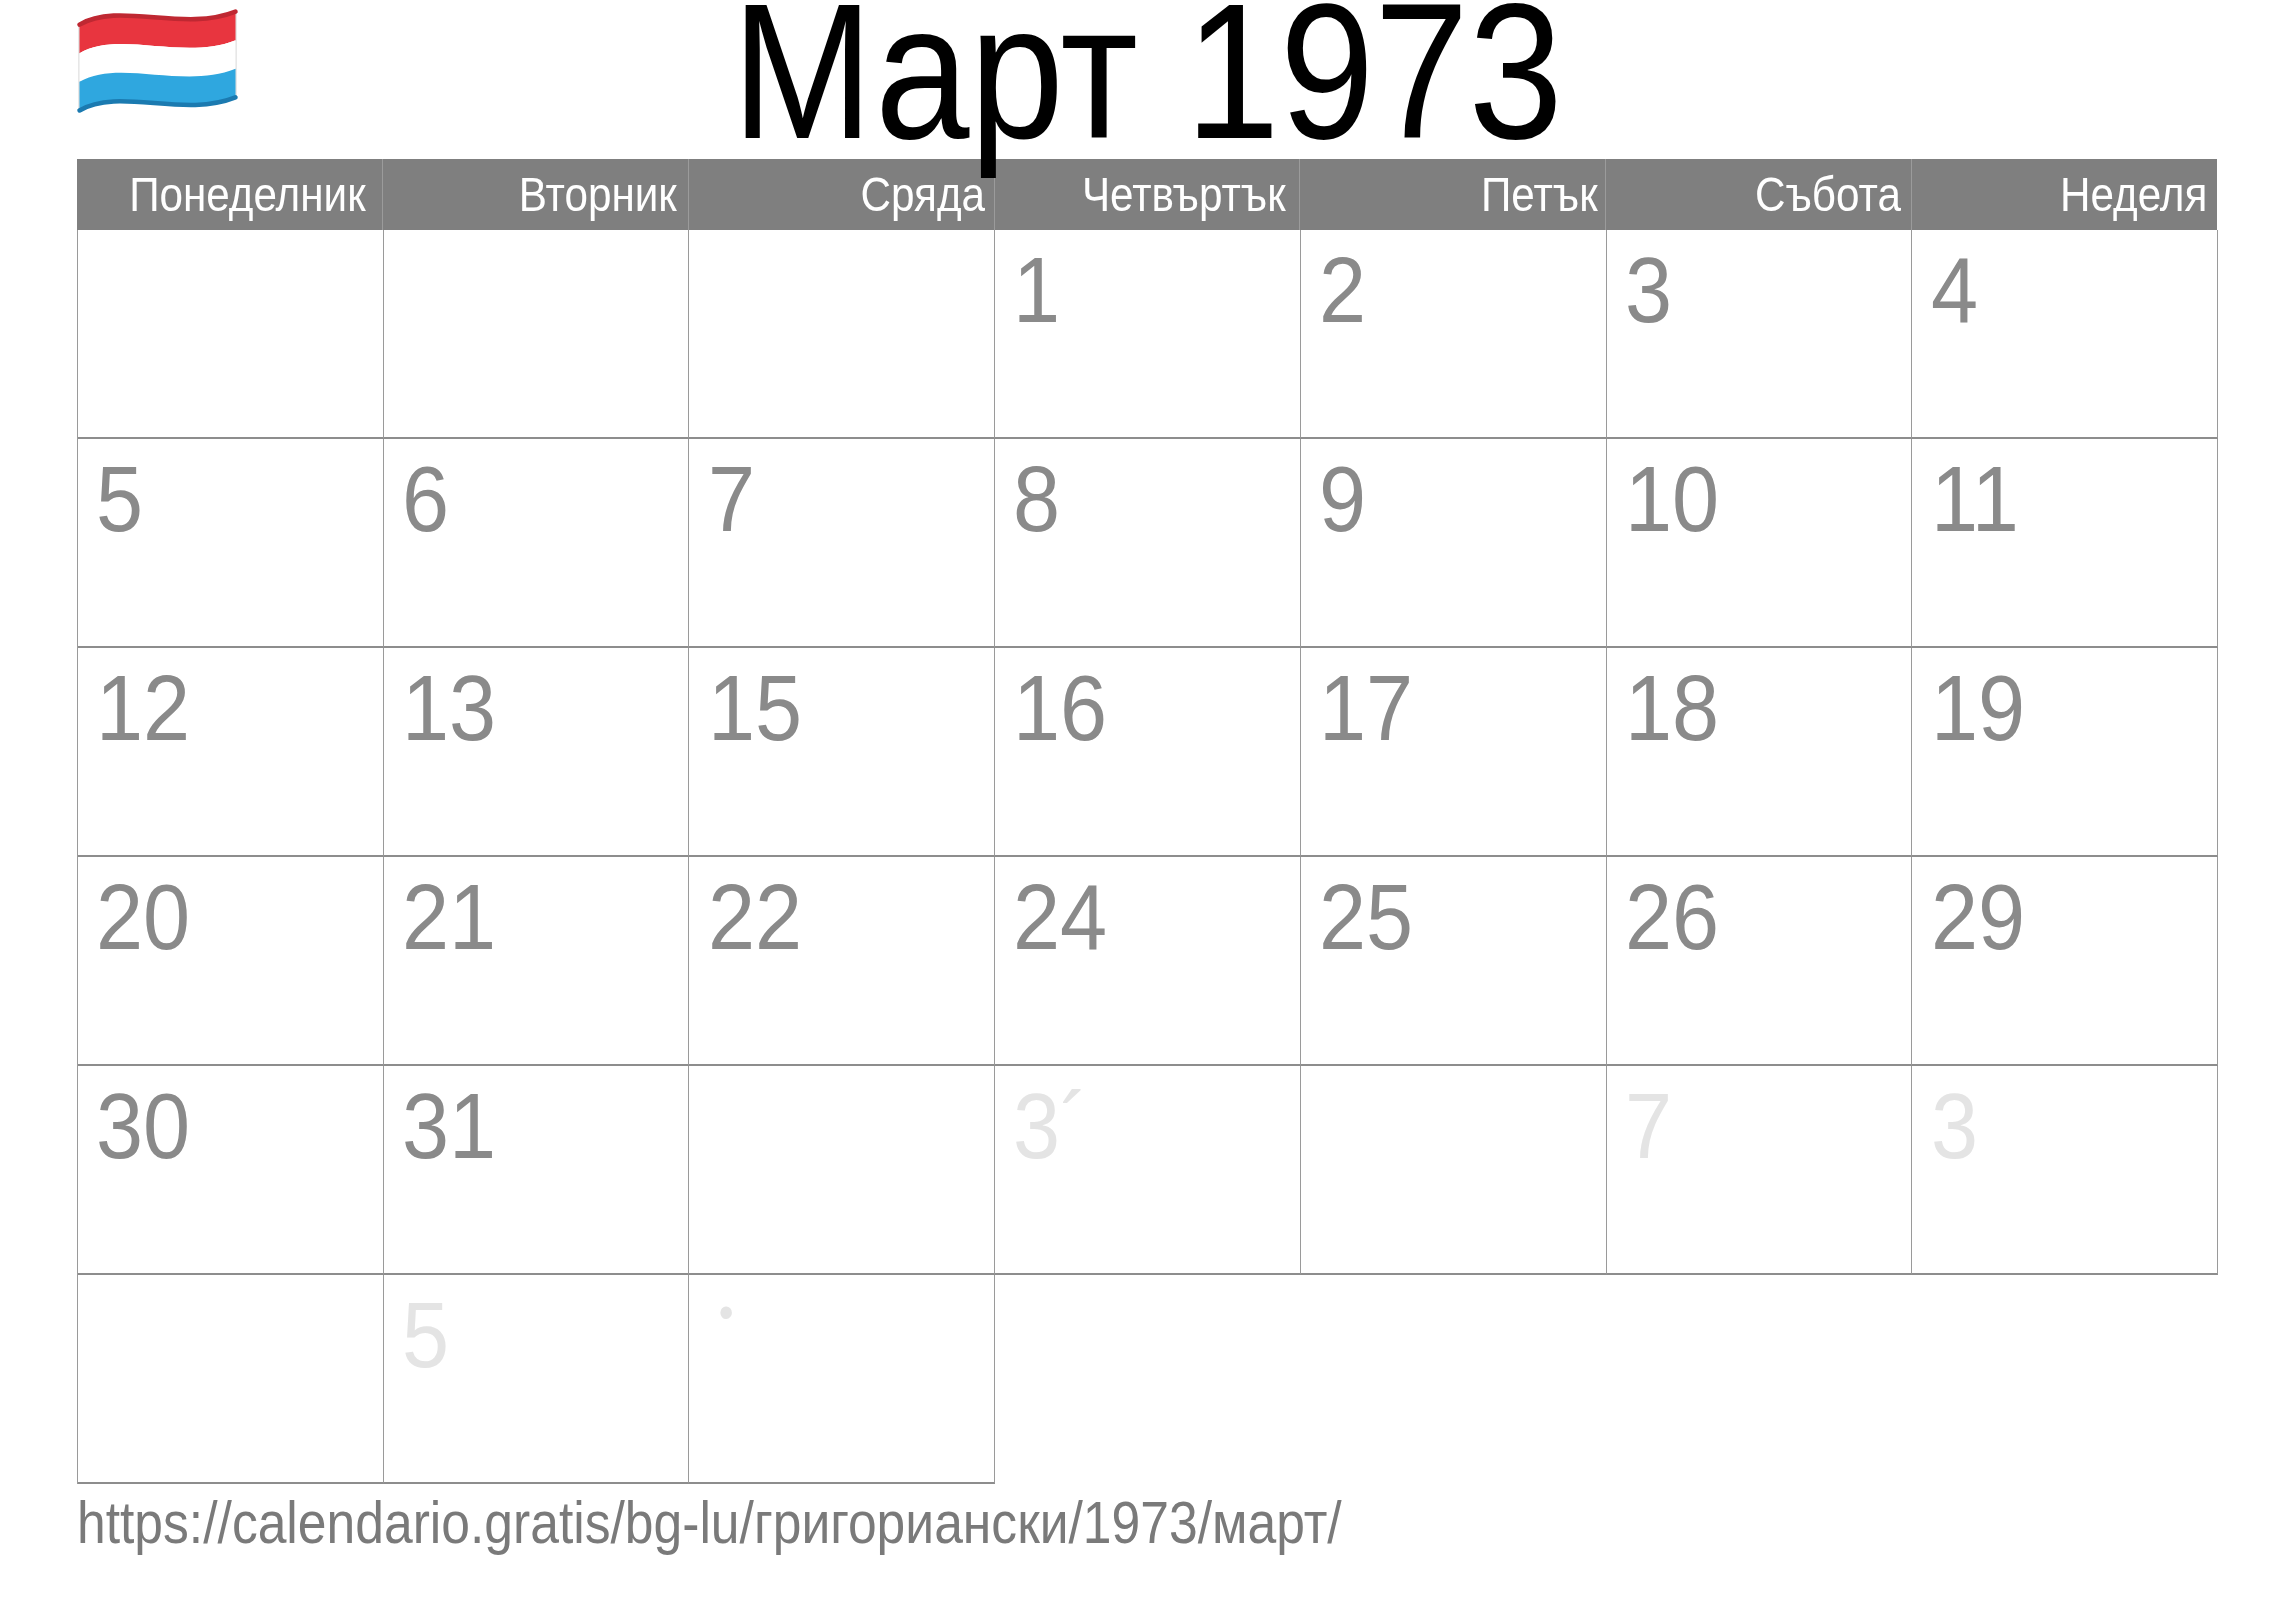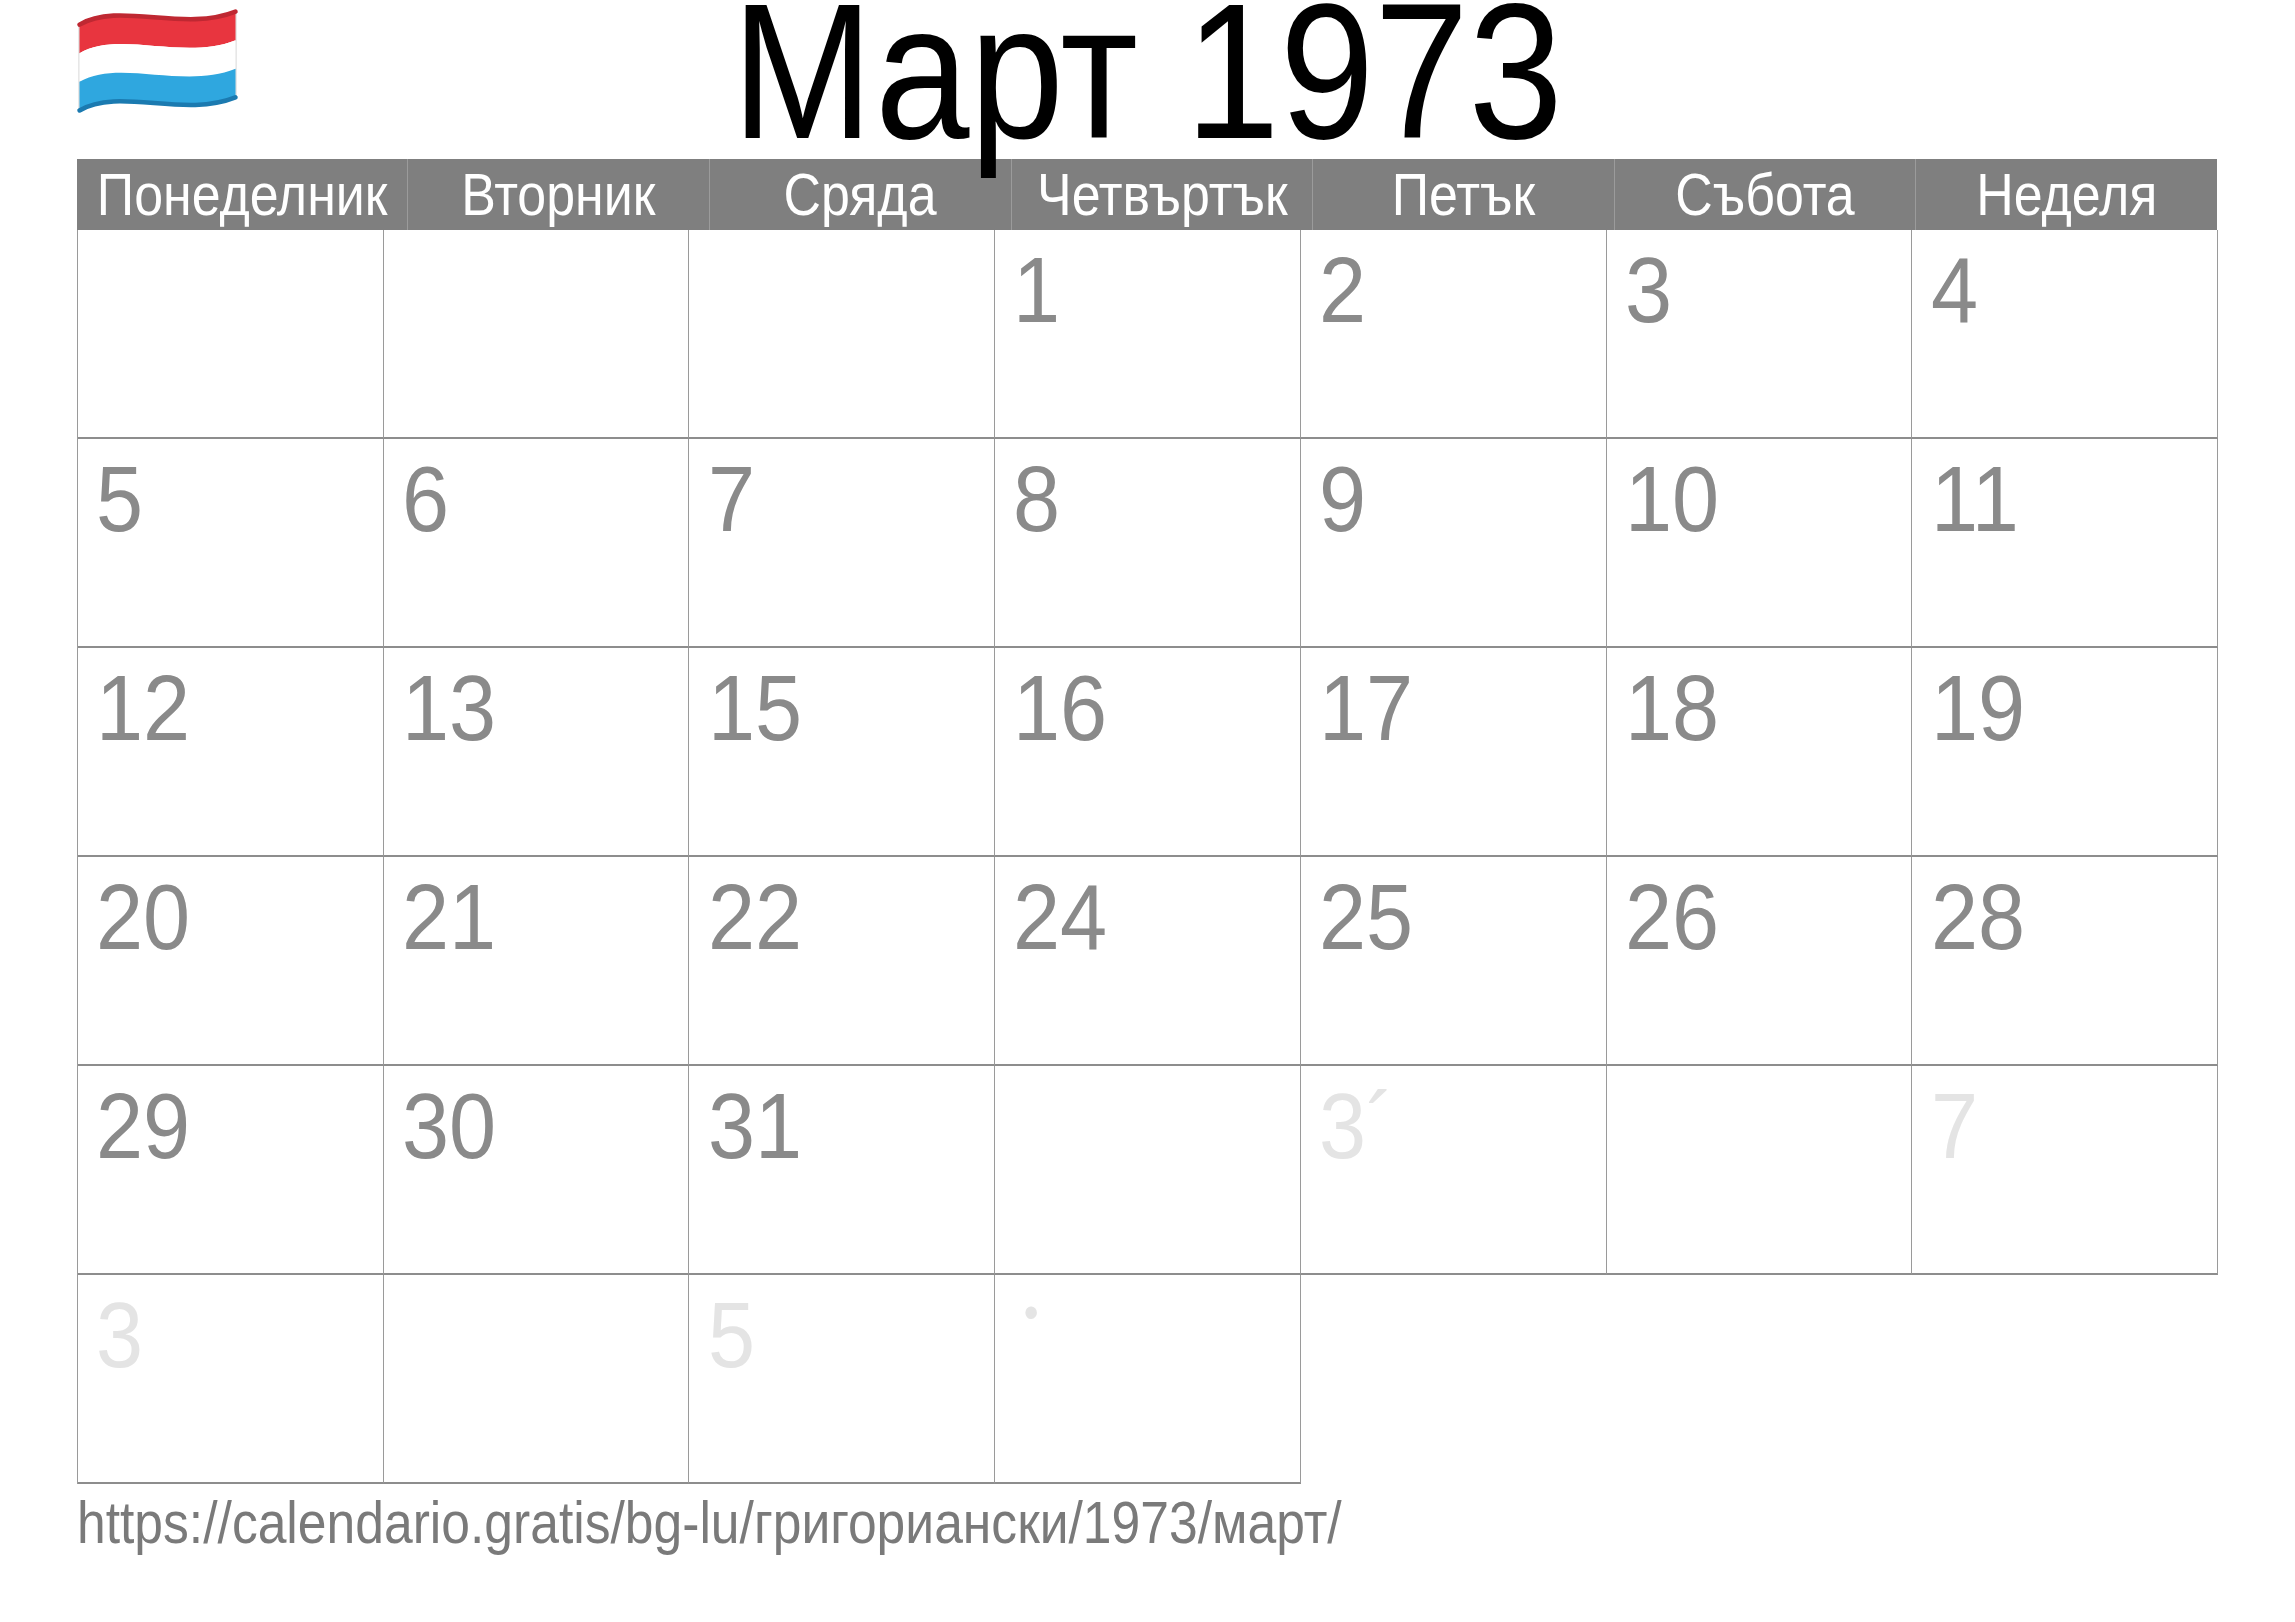--- a/index.html
+++ b/index.html
@@ -10,22 +10,22 @@
   .flag{position:absolute;left:73px;top:1.3px;width:169px;height:124px;}
 
   
   .title{position:absolute;top:-25px;left:0;width:100%;text-align:center;
          font-size:193px;line-height:1;color:#000;z-index:5;white-space:nowrap;}
   .title .cond{display:inline-block;transform:scaleX(.88);transform-origin:center top;}
 
   
   .weekbar{position:absolute;left:77px;top:159px;width:2140px;height:71px;
            background:#7f7f7f;display:flex;z-index:1;}
-  .weekbar .wcell{flex:1 1 0;display:flex;align-items:center;justify-content:center;
-                  color:#ffffff;font-size:59px;white-space:nowrap;}
+  .weekbar .wcell{flex:1 1 0;display:flex;align-items:center;justify-content:flex-end;
+                  color:#ffffff;font-size:48px;white-space:nowrap;}
   .weekbar .wcell + .wcell{border-left:1.3px solid rgba(255,255,255,0.22);}
   .weekbar .cond{display:inline-block;transform:scaleX(.88);transform-origin:center center;}
 
   
   .grid{position:absolute;left:77px;top:230px;width:2141px;height:1254px;
         display:grid;grid-template-columns:repeat(7,1fr);grid-template-rows:repeat(6,1fr);
         border-left:1.3px solid #9a9a9a;box-sizing:border-box;background:#ffffff;}
   .cell{border-right:1.3px solid #9a9a9a;border-bottom:2px solid #8d8d8d;
         box-sizing:border-box;padding:13.7px 0 0 18.3px;overflow:hidden;}
   .daynum{display:inline-block;font-size:92px;line-height:1;color:#8a8a8a;
@@ -99,21 +99,20 @@
     <div class="cell"><span class="daynum">16</span></div>
     <div class="cell"><span class="daynum">17</span></div>
     <div class="cell"><span class="daynum">18</span></div>
     <div class="cell"><span class="daynum">19</span></div>
     <div class="cell"><span class="daynum">20</span></div>
     <div class="cell"><span class="daynum">21</span></div>
     <div class="cell"><span class="daynum">22</span></div>
     <div class="cell"><span class="daynum">24</span></div>
     <div class="cell"><span class="daynum">25</span></div>
     <div class="cell"><span class="daynum">26</span></div>
-    <div class="cell"><span class="daynum">28</span></div>
     <div class="cell"><span class="daynum">29</span></div>
     <div class="cell"><span class="daynum">30</span></div>
     <div class="cell"><span class="daynum">31</span></div>
     <div class="cell"><span class="daynum"></span></div>
     <div class="cell ghost-row"><span class="daynum">3´</span></div>
     <div class="cell ghost-row"><span class="daynum"></span></div>
     <div class="cell ghost-row"><span class="daynum">7</span></div>
     <div class="cell ghost-row"><span class="daynum">3</span></div>
     <div class="cell ghost-row"><span class="daynum"></span></div>
     <div class="cell ghost-row"><span class="daynum">5</span></div>

